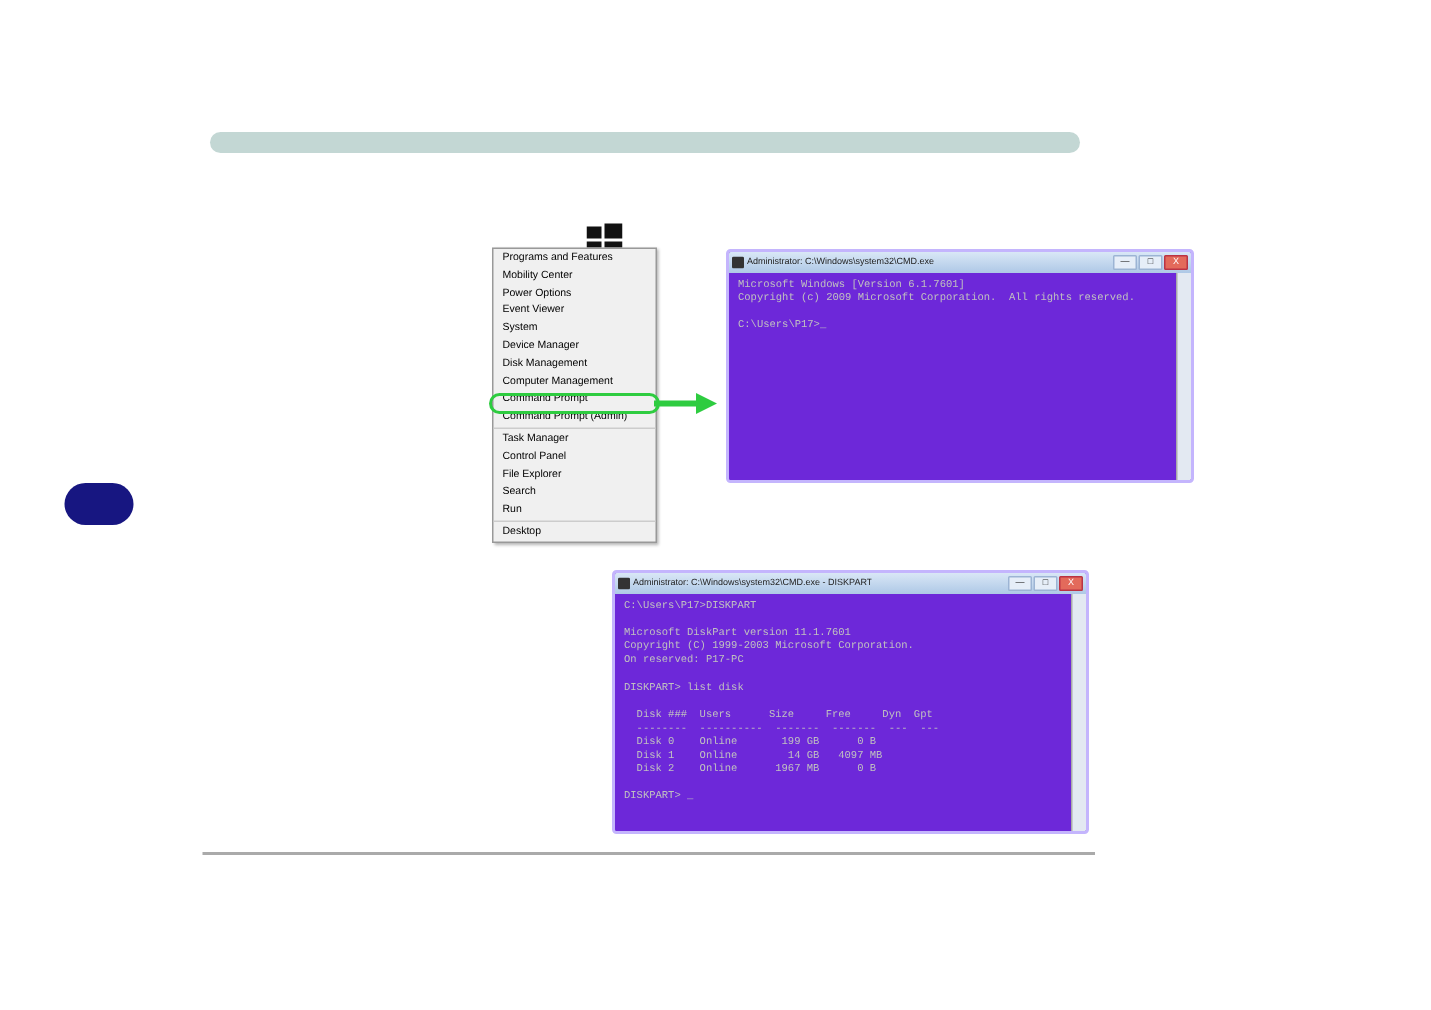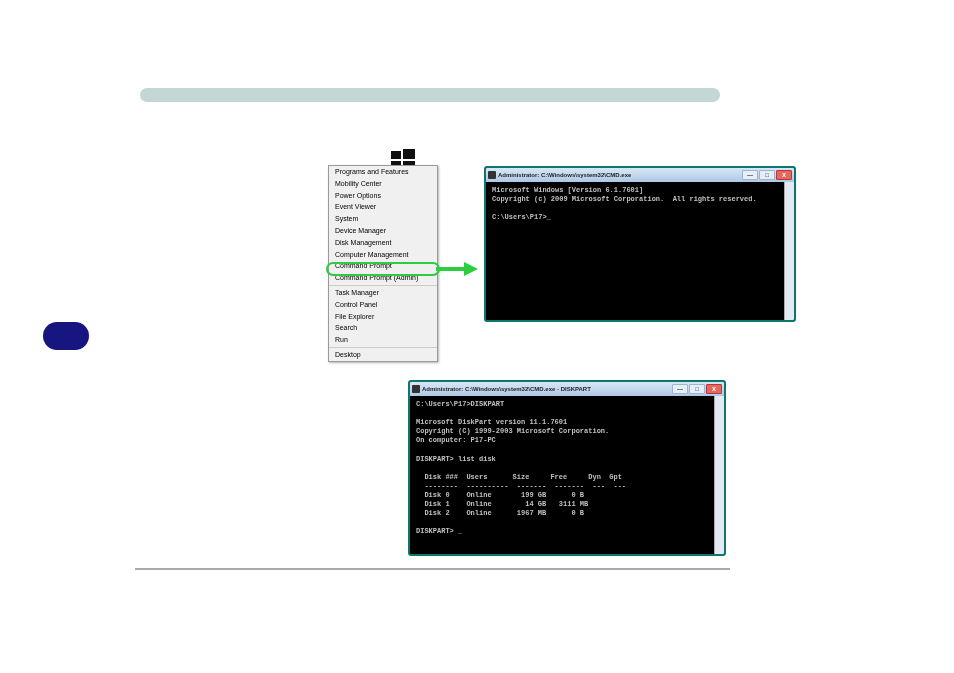--- a/index.html
+++ b/index.html
@@ -94,25 +94,24 @@
     left: 28px;
     top: 0;
     width: 0;
     height: 0;
     border-left: 14px solid #2ecc40;
     border-top: 7px solid transparent;
     border-bottom: 7px solid transparent;
   }
   .cmd-window {
     position: absolute;
-    background: #000000;
-    border: 2px solid #0f766e;
+    background: #6d28d9;
+    border: 2px solid #c4b5fd;
     border-radius: 3px;
     overflow: hidden;
-    font-weight: bold;
   }
   .cmd1 { left: 484px; top: 166px; width: 312px; height: 156px; }
   .cmd2 { left: 408px; top: 380px; width: 318px; height: 176px; }
   .titlebar {
     height: 14px;
     background: linear-gradient(180deg,#d9e7f6,#aec8e6);
     display: flex;
     align-items: center;
     justify-content: space-between;
     padding: 0 2px;
@@ -235,28 +234,28 @@
     <div class="win-buttons">
       <div class="wbtn">—</div>
       <div class="wbtn">□</div>
       <div class="wbtn close">X</div>
     </div>
   </div>
   <div class="cmd-body"><span>C:\Users\P17&gt;DISKPART</span>
 <span></span>
 <span>Microsoft DiskPart version 11.1.7601</span>
 <span>Copyright (C) 1999-2003 Microsoft Corporation.</span>
-<span>On computer: P17-PC</span>
+<span>On reserved: P17-PC</span>
 <span></span>
 <span>DISKPART&gt; list disk</span>
 <span></span>
 <span>  Disk ###  Users      Size     Free     Dyn  Gpt</span>
 <span>  --------  ----------  -------  -------  ---  ---</span>
 <span>  Disk 0    Online       199 GB      0 B</span>
-<span>  Disk 1    Online        14 GB   3111 MB</span>
+<span>  Disk 1    Online        14 GB   4097 MB</span>
 <span>  Disk 2    Online      1967 MB      0 B</span>
 <span></span>
 <span>DISKPART&gt; _</span>
     <div class="scroll-right"></div>
   </div>
 </div>
 
 <div class="footer-line"></div>
 
 </div>

